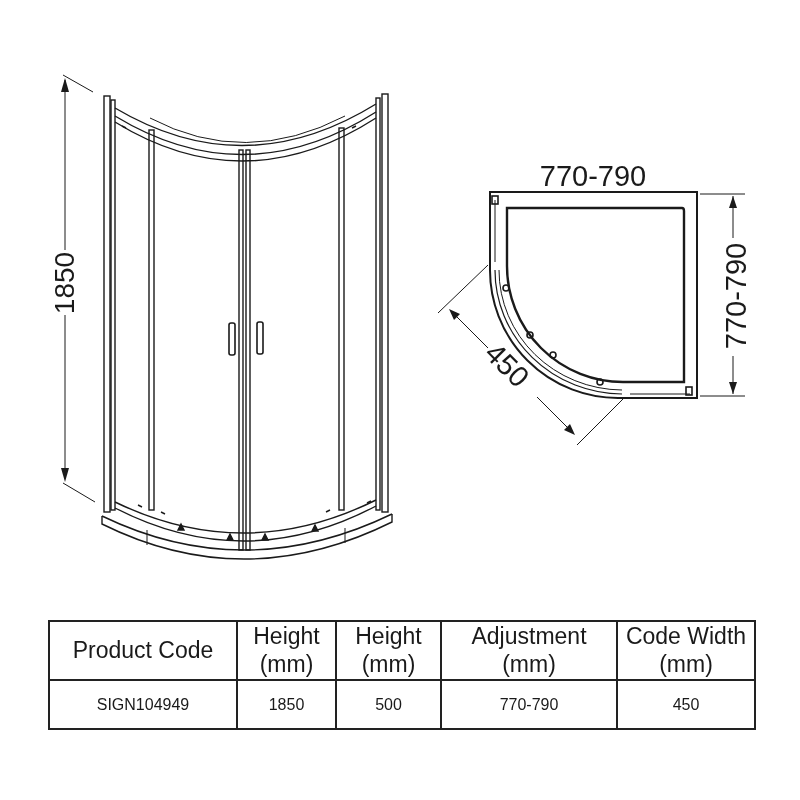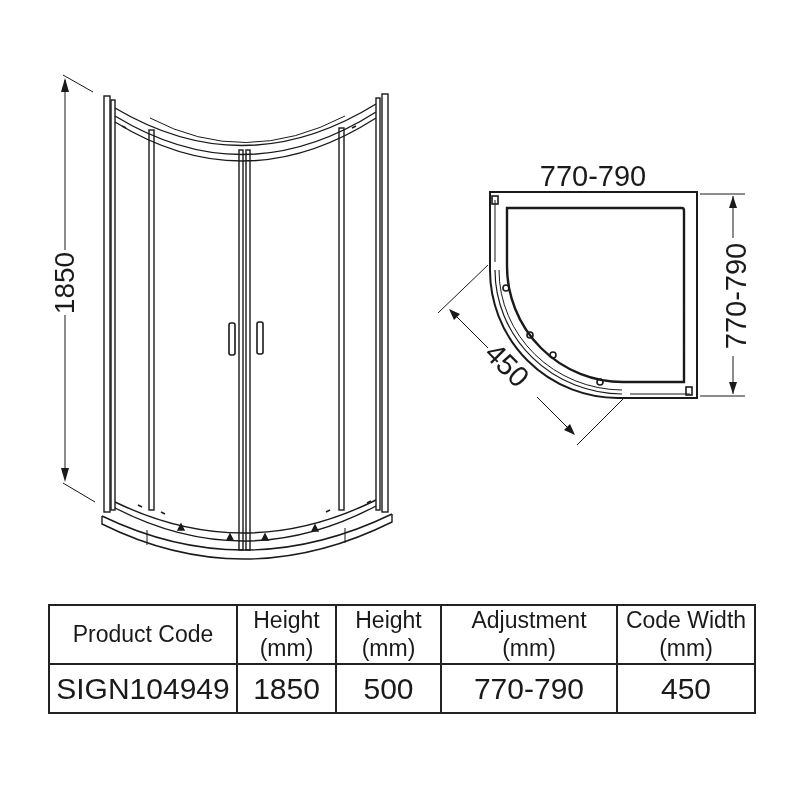--- a/index.html
+++ b/index.html
@@ -1,26 +1,26 @@
 <!DOCTYPE html>
 <html><head>
 <meta charset="utf-8">
 <style>
   html, body { margin:0; padding:0; background:#ffffff; }
   body { width:800px; height:800px; position:relative; overflow:hidden;
          font-family: "Liberation Sans", "DejaVu Sans", sans-serif; color:#1a1a1a; }
   svg.drawing { position:absolute; left:0; top:0; }
   .dim-text { font-family: "Liberation Sans", sans-serif; fill:#1a1a1a; }
-  table.spec { position:absolute; left:48px; top:604px; width:706px; height:108px;
+  table.spec { position:absolute; left:48px; top:620px; width:706px; height:108px;
                border-collapse:collapse; table-layout:fixed; }
   table.spec td { border:2px solid #222; text-align:center; vertical-align:middle;
                   padding:0; line-height:1.2; }
   table.spec tr.hdr td { height:57px; font-size:23px; }
   table.spec tr.hdr td.first { font-size:23px; }
-  table.spec tr.row td { height:47px; font-size:30px; }
+  table.spec tr.row td { height:47px; font-size:16px; }
   .sub { display:block; }
 </style>
 </head>
 <body>
 
 <svg class="drawing" width="800" height="800" viewBox="0 0 800 800">
 
   <g fill="none" stroke="#1a1a1a" stroke-width="1.4">
 
     <line x1="63" y1="75" x2="93" y2="92" stroke-width="1"></line>

